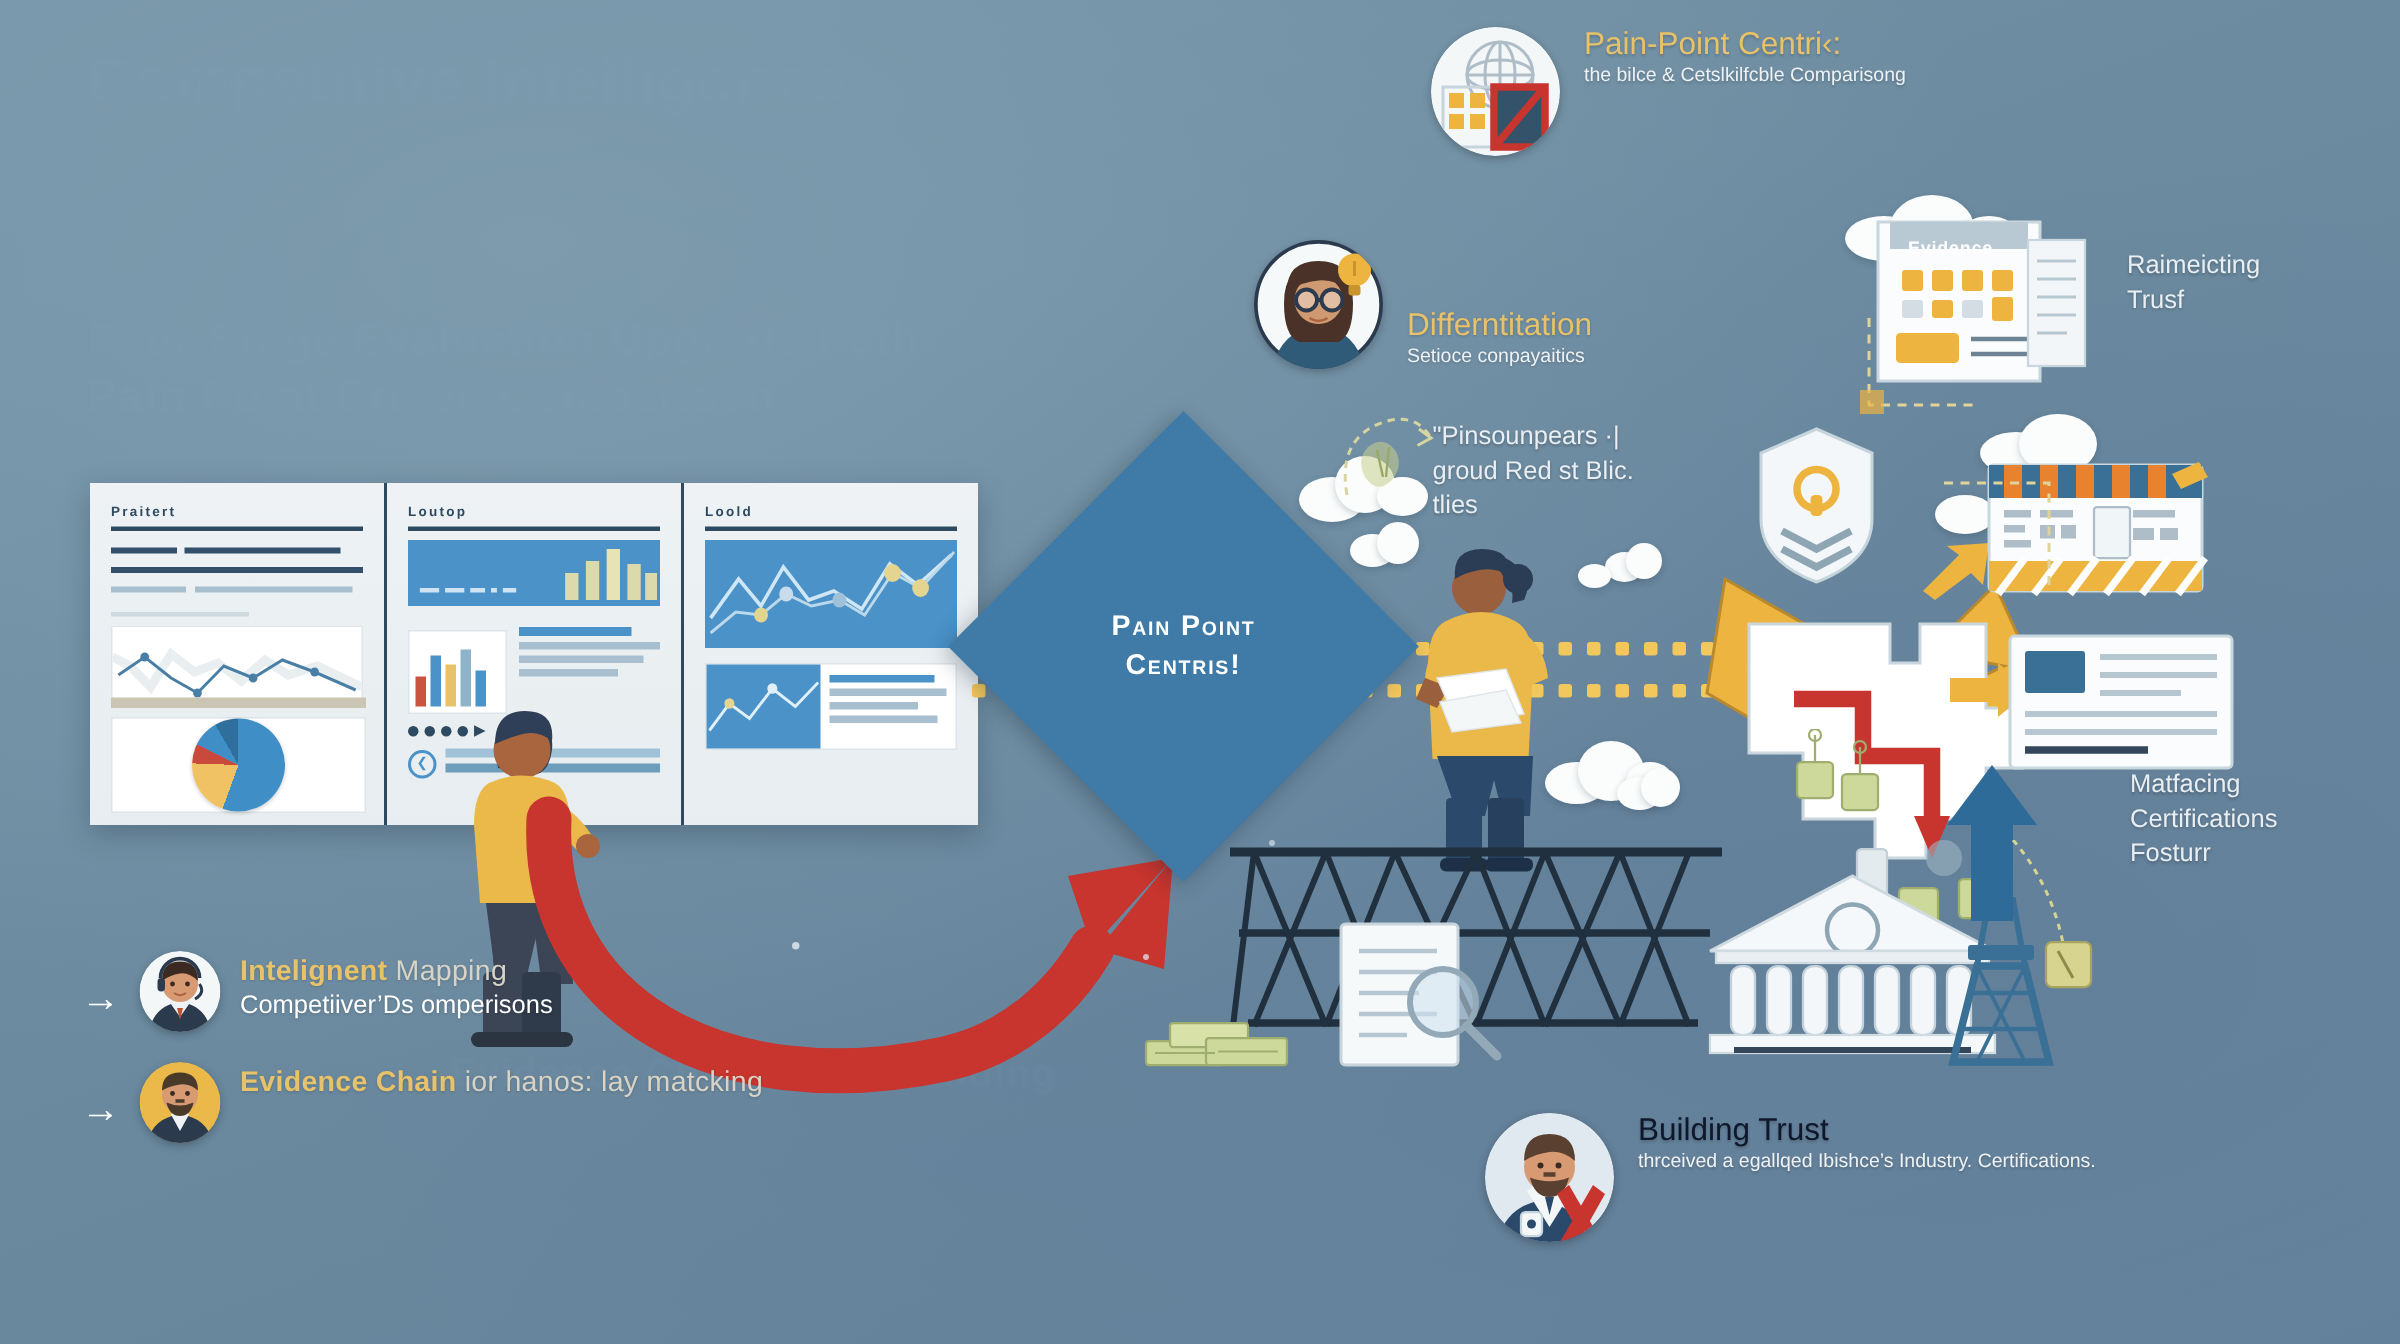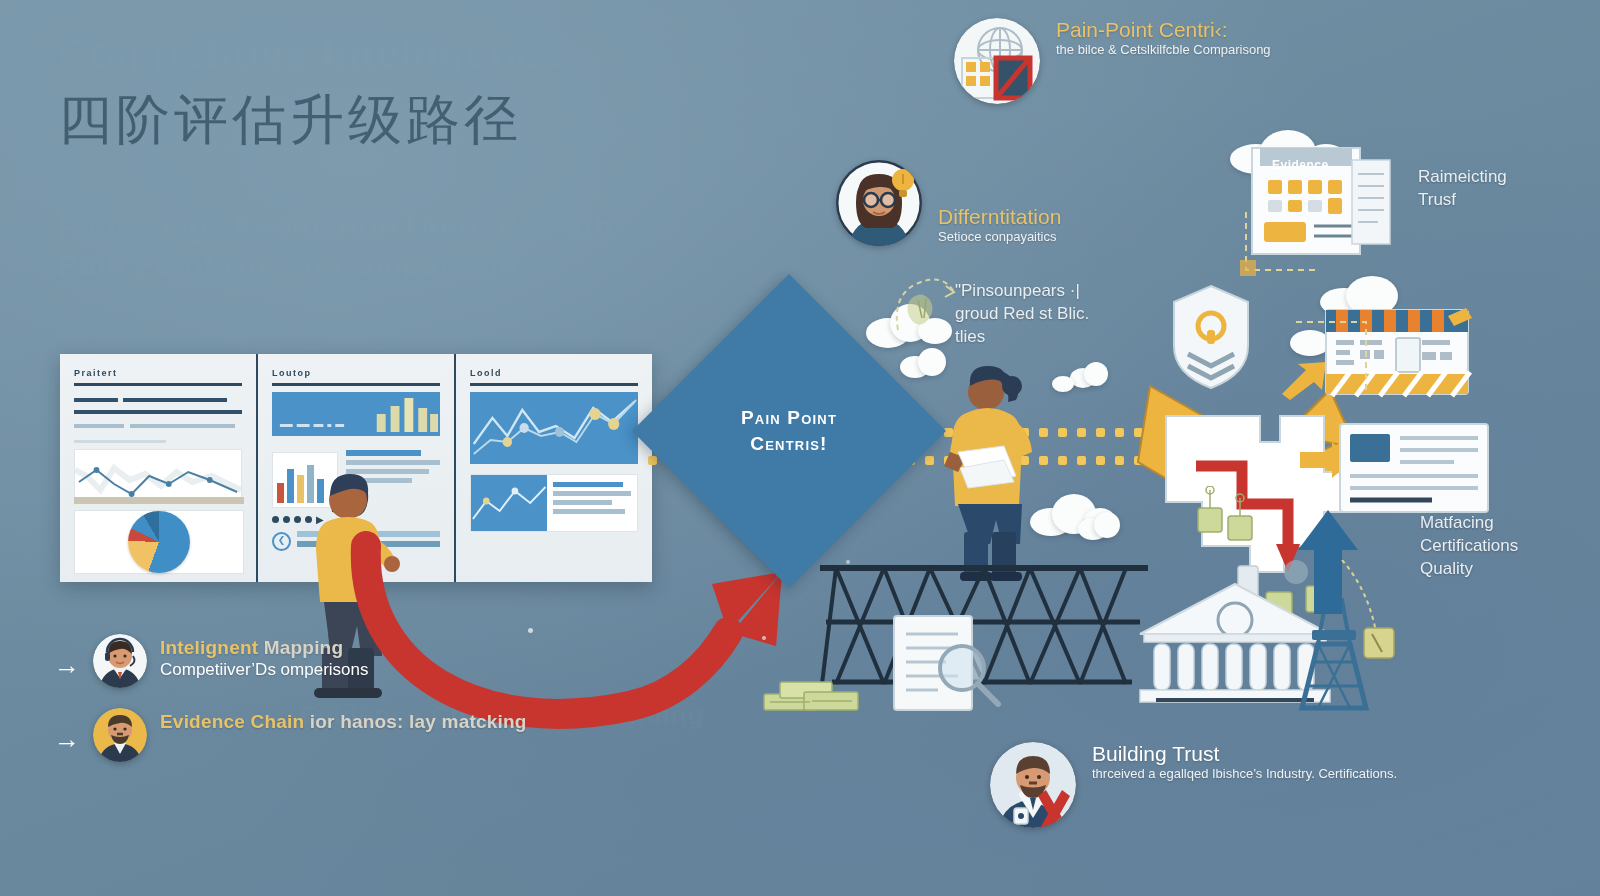--- a/index.html
+++ b/index.html
@@ -26,21 +26,20 @@
     color:#7da0b4;opacity:.22;font-weight:700;white-space:nowrap;
     letter-spacing:1px;
   }
 
   
   .dash{
     left:60px;top:322px;width:592px;height:228px;
     background:linear-gradient(180deg,#eef2f4 0%,#e7edf0 100%);
     box-shadow:0 6px 18px rgba(20,40,55,.28);
     display:flex;
-    margin-top:32px;
   }
   .dash-col{flex:1;padding:14px 14px 8px 14px;position:relative;}
   .dash-col + .dash-col{border-left:2px solid #2e4a5e;}
   .dash-h{
     font-size:9px;font-weight:700;letter-spacing:1.5px;color:#2d4a60;
     text-transform:capitalize;margin-bottom:5px;
   }
   .rule{height:3px;background:#2d4a60;margin-bottom:6px;}
   .barline{height:4px;background:#32506a;margin-bottom:4px;}
   .barline.l1{width:26%;display:inline-block;margin-right:5px;}
@@ -84,46 +83,45 @@
   }
   .avatar{
     width:54px;height:54px;border-radius:50%;flex:0 0 auto;
     box-shadow:0 2px 6px rgba(0,0,0,.25);overflow:hidden;position:relative;
   }
   .btxt{padding-top:3px;}
   .btitle{
     font-size:19px;font-weight:700;color:#e8c268;letter-spacing:.2px;
     text-shadow:0 1px 2px rgba(0,0,0,.18);
   }
-  .btitle .w{color:#d8d3c6;font-weight:700;}
+  .btitle .w{color:#d8d3c6;font-weight:400;}
   .bsub{font-size:17px;color:#ffffff;line-height:1.35;text-shadow:0 1px 2px rgba(0,0,0,.2);}
 
   
   .callout{display:flex;align-items:flex-start;gap:16px;}
   .callout .avatar{width:86px;height:86px;}
   .ctitle{font-size:21px;font-weight:400;color:#e8c268;text-shadow:0 1px 2px rgba(0,0,0,.2);}
-  .ctitle.white{color:#ffffff;}
+  .ctitle.white{color:#0f172a;}
   .csub{font-size:13px;color:#eef2f4;line-height:1.3;text-shadow:0 1px 2px rgba(0,0,0,.2);}
   .side-lbl{font-size:17px;color:#e8eef2;line-height:1.35;text-shadow:0 1px 2px rgba(0,0,0,.25);}
 
   
   .cloud{position:absolute;background:#fbfcfc;border-radius:50%;box-shadow:0 2px 5px rgba(30,55,75,.22);}
   .cloudgrp{position:absolute;}
 </style>
 </head>
 <body>
 
 <div class="canvas">
 
   <div class="abs ghost-text" style="left:58px;top:30px;font-size:42px;">Competitive Intelligence</div>
   <div class="abs ghost-text" style="left:58px;top:210px;font-size:30px;">Four-Stage Evaluation Upgrade Path</div>
   <div class="abs ghost-text" style="left:58px;top:248px;font-size:30px;">Pain Point Driven Comparison</div>
   <div class="abs ghost-text" style="left:300px;top:700px;font-size:26px;opacity:.10;">Evidence Chain Trust Building</div>
 
-  <div class="abs" id="page-title">四阶评估升级路径</div>
 
   <div class="abs dash">
 
     <div class="dash-col">
       <div class="dash-h">Praitert</div>
       <div class="rule"></div>
       <div><span class="barline l1"></span><span class="barline l2"></span></div>
       <div class="barline full"></div>
       <div><span class="barline pale p1"></span><span class="barline pale p2"></span></div>
       <div style="height:4px"></div>
@@ -678,19 +676,19 @@
     <div>
       <div class="ctitle white">Building Trust</div>
       <div class="csub" style="white-space:pre-line;max-width:420px;">thrceived a egallqed Ibishce’s Industry. Certifications.</div>
     </div>
   </div>
 
   <div class="abs side-lbl" style="left:1418px;top:166px;white-space:pre-line;">Raimeicting
 Trusf</div>
   <div class="abs side-lbl" style="left:1420px;top:512px;white-space:pre-line;">Matfacing
 Certifications
-Quality</div>
+Fosturr</div>
 
   <div class="abs" style="left:528px;top:628px;width:5px;height:5px;border-radius:50%;background:#e6eef3;opacity:.8;"></div>
   <div class="abs" style="left:762px;top:636px;width:4px;height:4px;border-radius:50%;background:#e6eef3;opacity:.7;"></div>
   <div class="abs" style="left:846px;top:560px;width:4px;height:4px;border-radius:50%;background:#e6eef3;opacity:.6;"></div>
 
 </div>
 
 </body></html>

